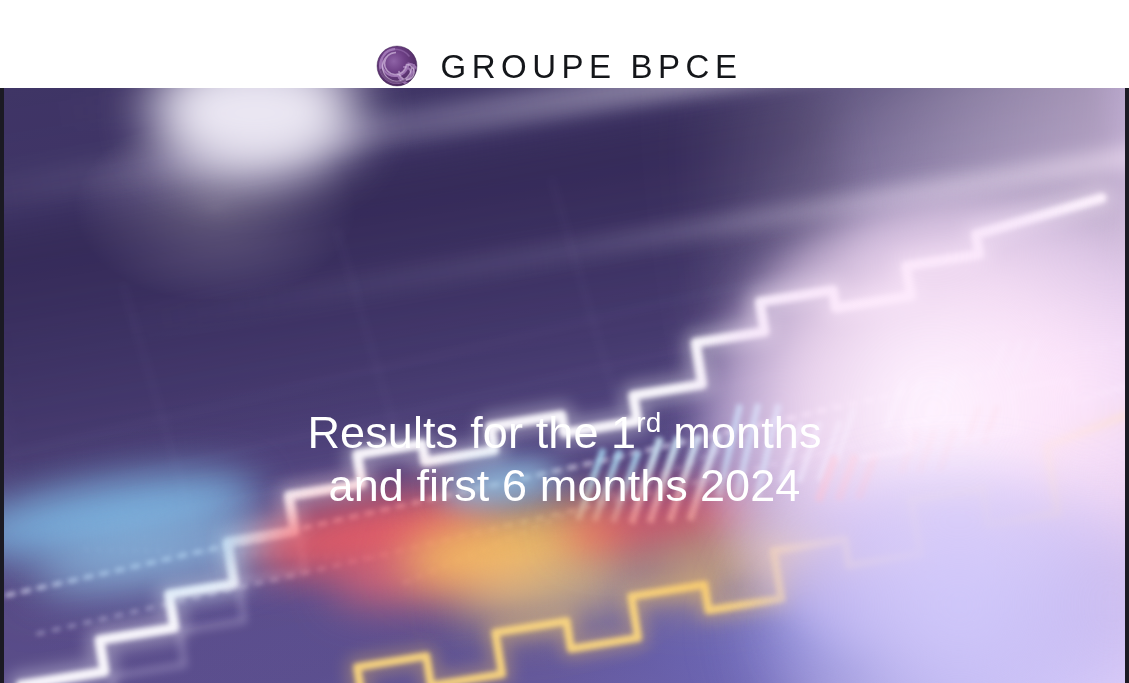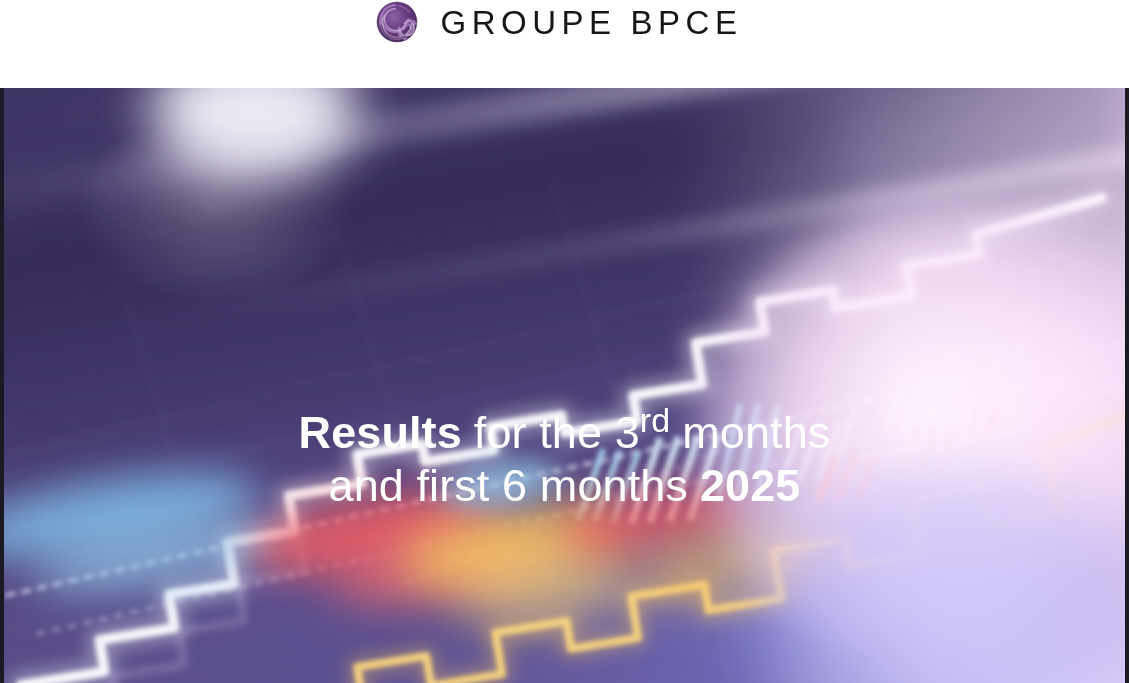--- a/index.html
+++ b/index.html
@@ -17,21 +17,21 @@
     overflow:hidden;
   }
 
   
   .header {
     position:absolute;
     left:0; top:0;
     width:1129px; height:88px;
     background:#ffffff;
     display:flex;
-    align-items:flex-start;
+    align-items:flex-end;
     justify-content:center;
   }
   .brand-lockup {
     display:flex;
     align-items:center;
     gap:22px;
     transform:translateX(-6px);
   }
   .brand-mark {
     width:44px; height:44px;
@@ -193,23 +193,23 @@
     color:#ffffff;
     z-index:8;
     line-height:1.18;
     letter-spacing:0.1px;
   }
   .title-line {
     font-size:45px;
     font-weight:400;
     white-space:nowrap;
   }
-  .title-line .bold { font-weight:700; }
+  .title-line .bold { font-weight:400; }
   .title-line .sup {
-    font-size:34px;
+    font-size:28px;
     vertical-align:super;
     line-height:0;
     font-weight:400;
   }
   .title-line .sp { display:inline-block; width:12px; }
 </style>
 </head>
 <body>
 
 <div class="slide">
@@ -369,18 +369,18 @@
 
     <div class="glass-right"></div>
     <div class="bloom-r"></div>
     <div class="bloom-br"></div>
 
     <div class="edge-left"></div>
     <div class="edge-right"></div>
   </div>
 
   <div class="title-block">
-    <div class="title-line"><span class="bold">Results</span><span class="sp"></span><span>for the 3</span><span class="sup">rd</span><span class="sp"></span><span>months</span></div>
-
-    <div class="title-line"><span>and first 6 months</span><span class="sp"></span><span class="bold">2025</span></div>
+    <div class="title-line"><span class="bold">Results</span><span class="sp"></span><span>for the 1</span><span class="sup">rd</span><span class="sp"></span><span>months</span></div>
+
+    <div class="title-line"><span>and first 6 months</span><span class="sp"></span><span class="bold">2024</span></div>
   </div>
 
 </div>
 
 </body></html>

